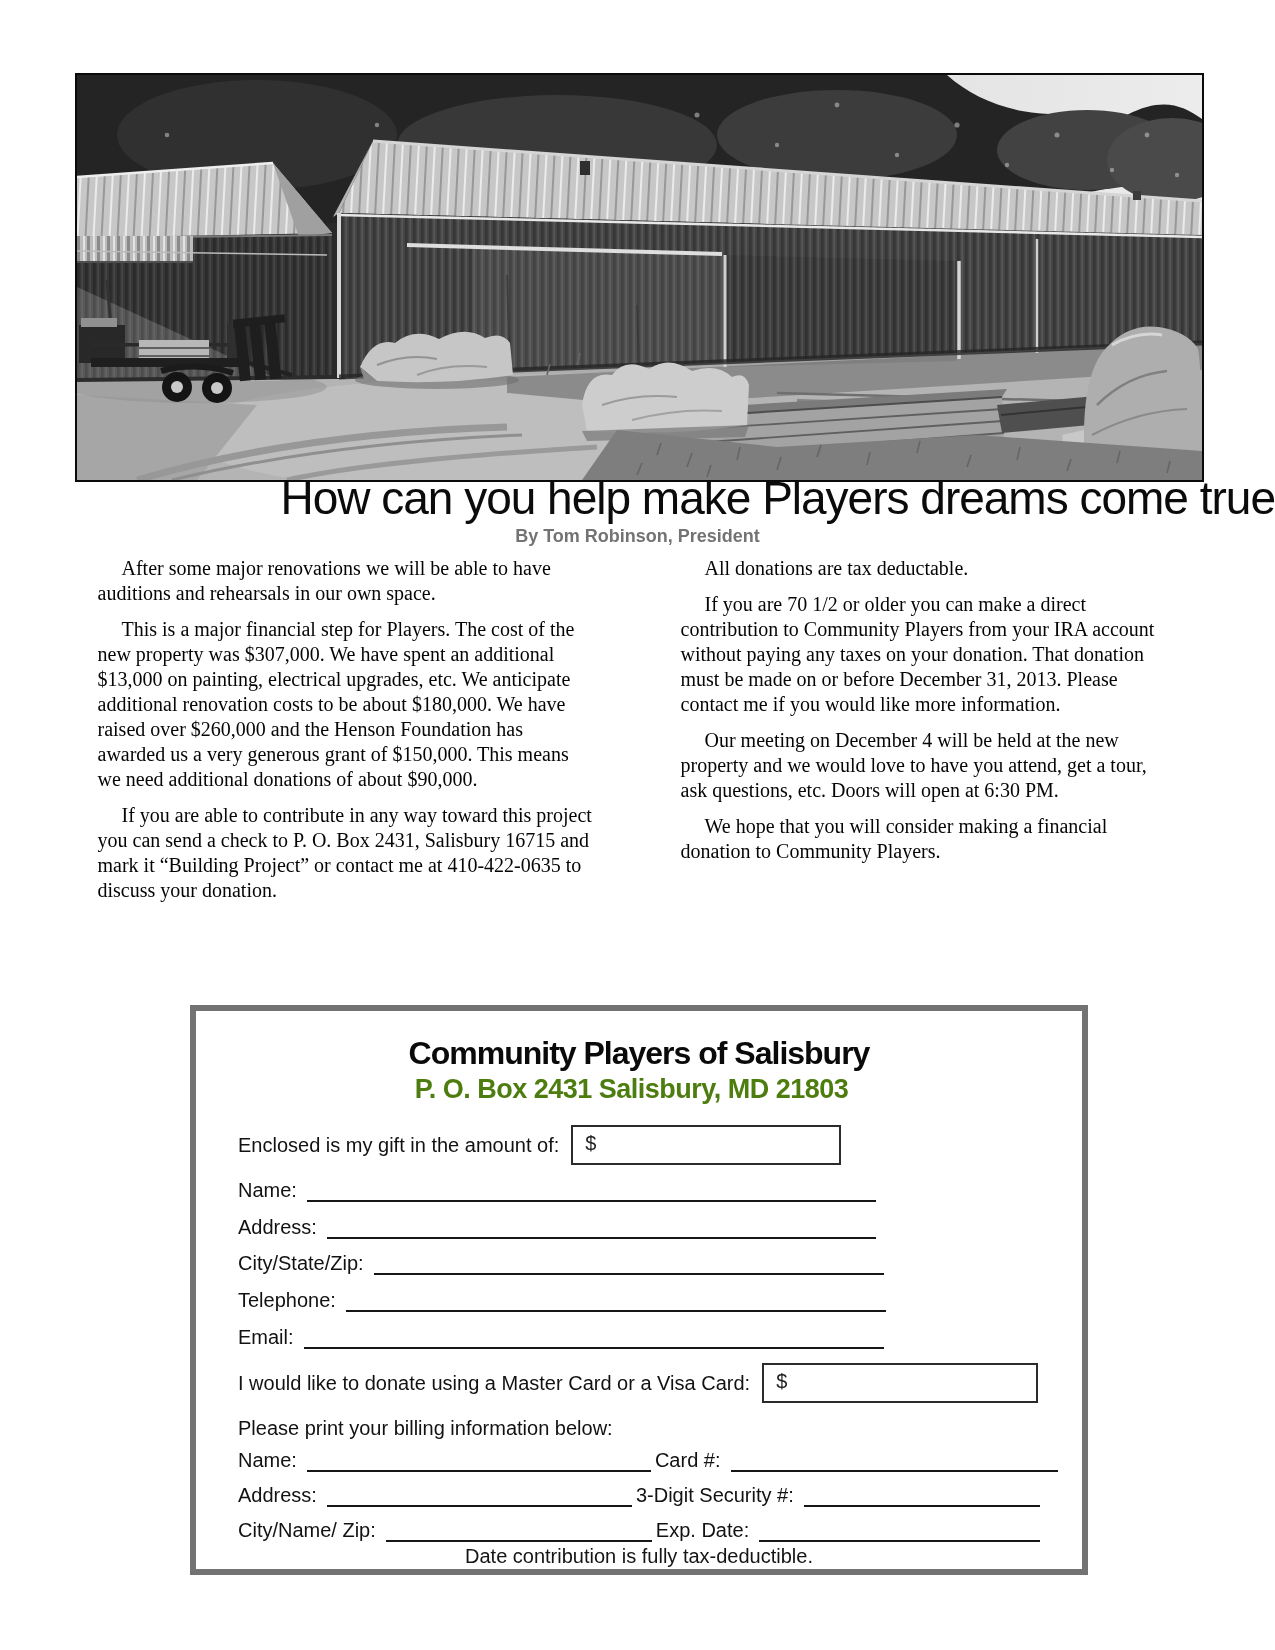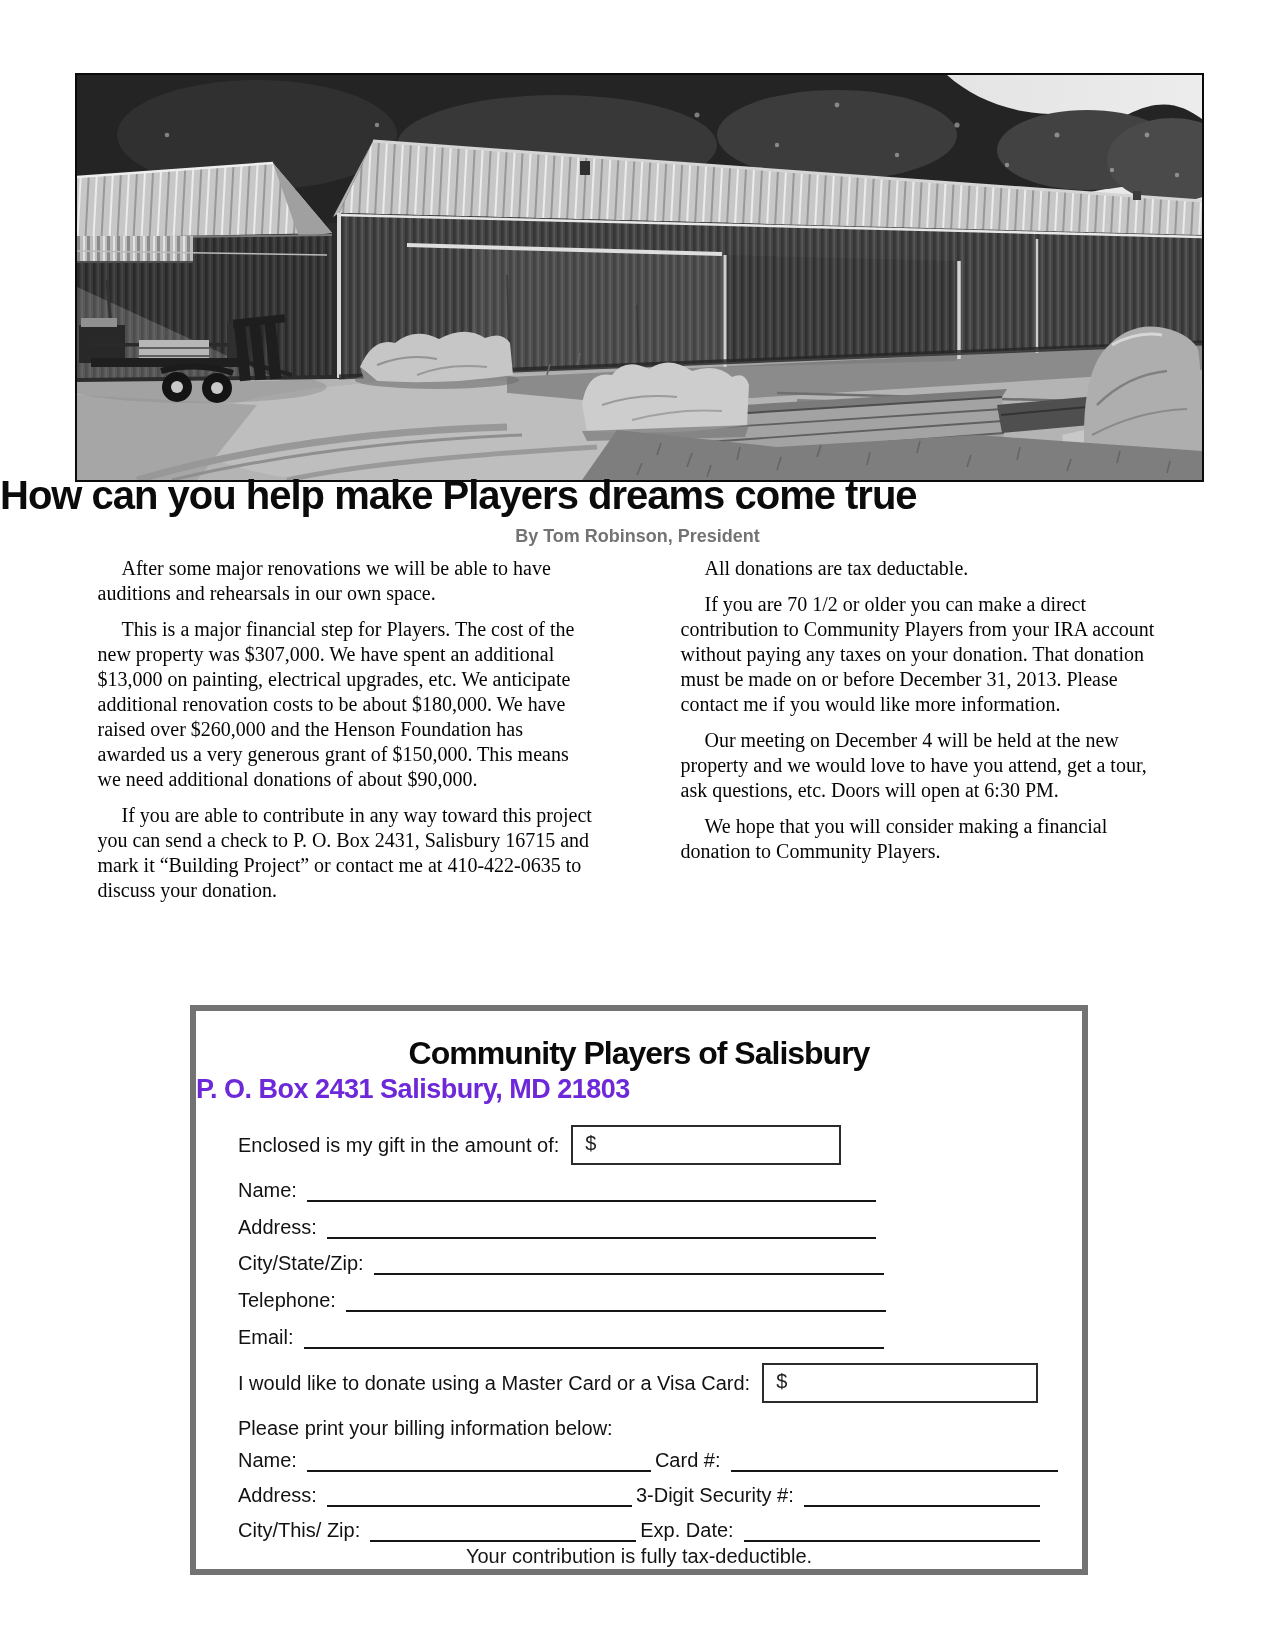--- a/index.html
+++ b/index.html
@@ -3,34 +3,34 @@
 <meta charset="utf-8">
 <style>
   html,body{margin:0;padding:0;background:#ffffff;}
   .page{position:relative;width:1275px;height:1650px;background:#ffffff;overflow:hidden;
         font-family:"Liberation Sans",sans-serif;color:#000;}
   
   .photo{position:absolute;left:75px;top:73px;width:1125px;height:405px;margin:0;
          border:2px solid #0a0a0a;box-sizing:content-box;background:#bdbdbd;}
   .photo svg{display:block;width:1125px;height:405px;}
   
-  .headline{position:absolute;top:472px;left:0;width:100%;margin:0;text-align:left;
-            font-weight:bold;font-size:40px;line-height:1.15;letter-spacing:-1px;color:#0b0b0b;}
+  .headline{position:absolute;top:472px;left:0;width:100%;margin:0;text-align:right;
+            font-weight:normal;font-size:46px;line-height:1.15;letter-spacing:-1px;color:#0b0b0b;}
   .byline{position:absolute;top:526px;left:0;width:100%;text-align:center;
           font-weight:bold;font-size:18px;color:#737373;}
   
   .columns{position:absolute;top:556px;left:75px;width:1125px;display:flex;gap:86px;
            font-family:"Liberation Serif",serif;font-size:20px;line-height:25px;color:#050505;justify-content:center;}
   .col{width:497px;}
   .col p{margin:0 0 11px 0;text-indent:24px;}
   
   .form{position:absolute;left:190px;top:1005px;width:898px;height:570px;border:6px solid #737373;
         box-sizing:border-box;background:#fff;font-size:20px;color:#121212;}
   .f-title{margin:24px 0 0 0;text-align:center;font-weight:bold;font-size:32px;letter-spacing:-1px;color:#0a0a0a;}
-  .f-sub{margin:2px 15px 0 0;font-weight:bold;font-size:27px;letter-spacing:-0.5px;color:#6d28d9;}
+  .f-sub{margin:2px 15px 0 0;text-align:center;font-weight:bold;font-size:27px;letter-spacing:-0.5px;color:#4d7c0f;}
   .row{position:absolute;left:42px;display:flex;align-items:flex-end;}
   .row .lbl{white-space:nowrap;}
   .wline{flex:1;border-bottom:2px solid #161616;margin-left:10px;height:2px;}
   .wfix{flex:0 0 auto;border-bottom:2px solid #161616;margin-left:10px;height:2px;}
   .moneybox{display:inline-block;box-sizing:border-box;width:270px;height:40px;border:2px solid #2b2b2b;
             margin-left:12px;padding:5px 0 0 12px;font-size:20px;color:#222;}
   .r-gift{top:114px;align-items:center;}
   .r-name{top:168px;width:638px;}
   .r-addr{top:205px;width:638px;}
   .r-city{top:241px;width:646px;}
@@ -309,22 +309,22 @@
       <span class="lbl2">Card #:</span>
       <span class="wline"></span>
     </div>
     <div class="row r-b2">
       <span class="lbl">Address:</span>
       <span class="wfix w2"></span>
       <span class="lbl2">3-Digit Security #:</span>
       <span class="wline"></span>
     </div>
     <div class="row r-b3">
-      <span class="lbl">City/This/ Zip:</span>
+      <span class="lbl">City/Name/ Zip:</span>
       <span class="wfix w3"></span>
       <span class="lbl2">Exp. Date:</span>
       <span class="wline"></span>
     </div>
 
-    <div class="f-footer">Your contribution is fully tax-deductible.</div>
+    <div class="f-footer">Date contribution is fully tax-deductible.</div>
   </div>
 
 </div>
 
 </body></html>

